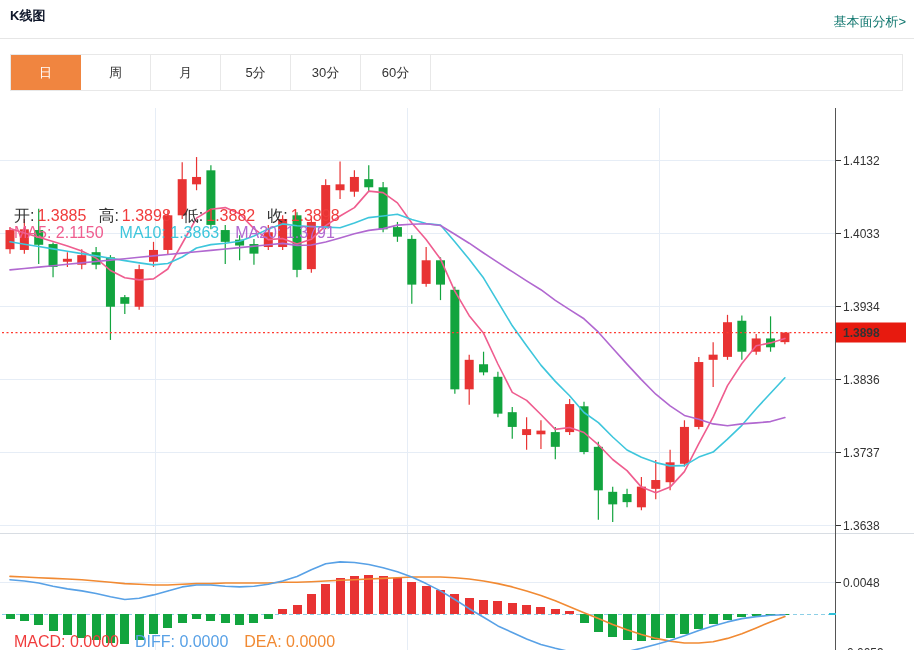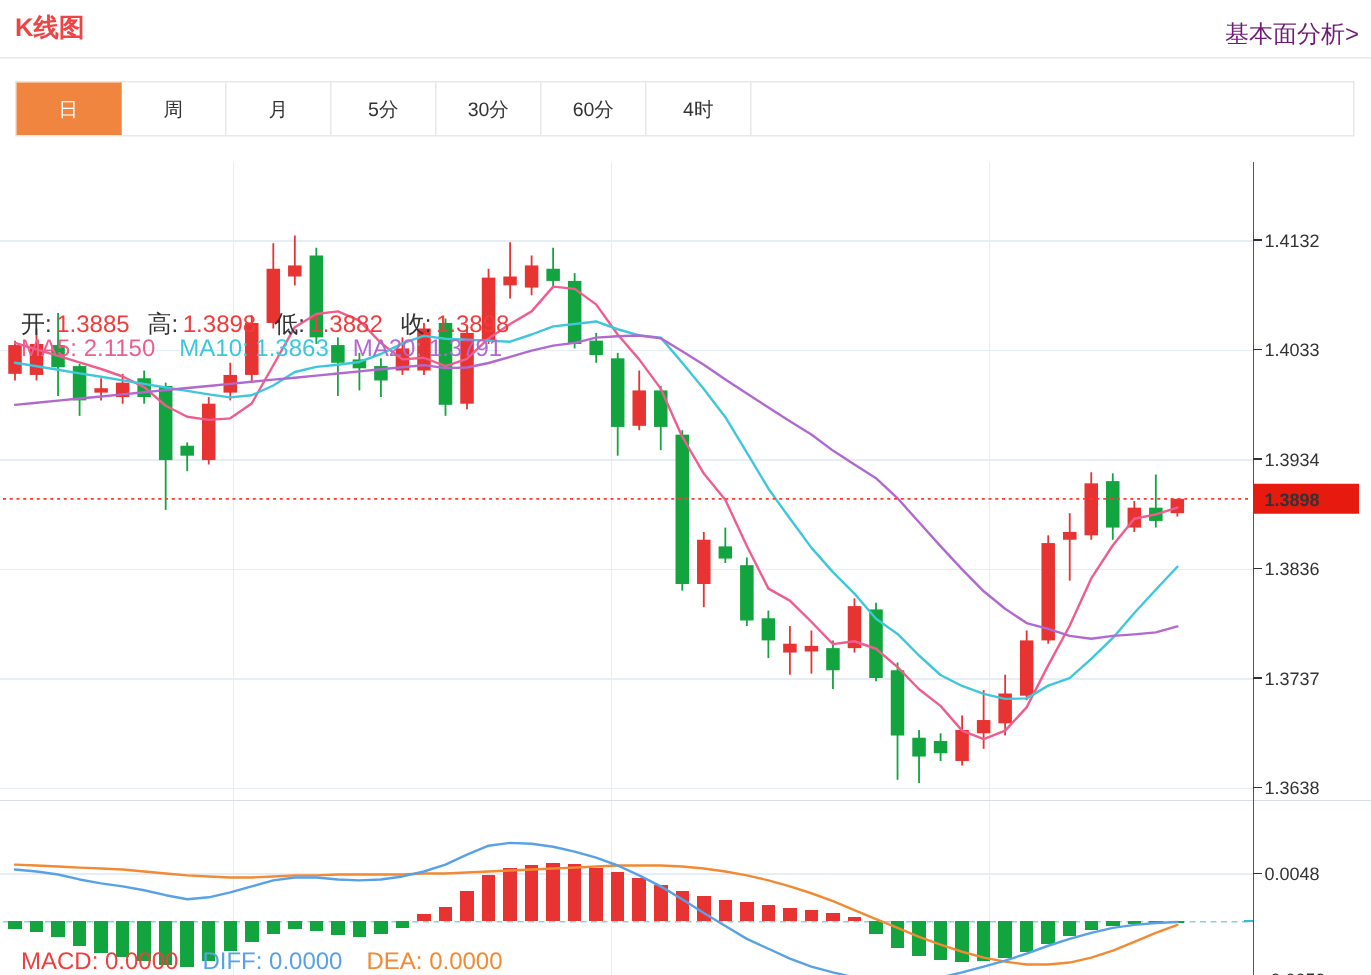--- a/index.html
+++ b/index.html
@@ -1,19 +1,19 @@
 <!DOCTYPE html>
 <html><head>
 <meta charset="utf-8">
 <style>
   html,body{margin:0;padding:0;background:#fff;}
   .page{position:relative;width:914px;height:650px;background:#fff;overflow:hidden;
         font-family:"Liberation Sans","DejaVu Sans",sans-serif;}
-  .page-title{position:absolute;left:10px;top:7px;font-size:17px;font-weight:bold;color:#ef4444;text-align:center;}
-  .fund-link{position:absolute;right:8px;top:13px;font-size:16px;color:#701a75;cursor:pointer;}
+  .page-title{position:absolute;left:10px;top:7px;font-size:13px;font-weight:bold;color:#0f172a;text-align:center;}
+  .fund-link{position:absolute;right:8px;top:13px;font-size:13px;color:#0f766e;cursor:pointer;}
   .hdr-divider{position:absolute;left:0;top:38px;width:914px;height:1px;background:#e6e6e6;}
   .tabbar{position:absolute;left:10px;top:54px;width:893px;height:37px;border:1px solid #e8e8e8;
           box-sizing:border-box;display:flex;background:#fff;}
   .tab{width:70px;height:100%;box-sizing:border-box;border-right:1px solid #e8e8e8;font-size:13px;
        color:#333;display:flex;align-items:center;justify-content:center;cursor:pointer;user-select:none;}
   .tab.active{background:#f08540;color:#fff;border-right:1px solid #f08540;}
   .chart-wrap{position:absolute;left:0;top:108px;width:737px;height:559px;}
   .chart-wrap svg{position:absolute;left:0;top:0;}
   svg text{font-family:"Liberation Sans","DejaVu Sans",sans-serif;font-size:12px;fill:#333;}
   .lgd{position:absolute;font-size:16px;white-space:nowrap;pointer-events:none;z-index:5;}
@@ -32,21 +32,20 @@
   <a class="fund-link">基本面分析&gt;</a>
   <div class="hdr-divider"></div>
 
   <div class="tabbar">
       <div class="tab active">日</div>
       <div class="tab">周</div>
       <div class="tab">月</div>
       <div class="tab">5分</div>
       <div class="tab">30分</div>
       <div class="tab">60分</div>
-      <div class="tab">4时</div>
     </div>
 
   <div class="chart-wrap">
     <svg id="chart" width="914" height="559">
         <defs>
           <clipPath id="clipMain">
             <rect x="0" y="40" width="836" height="385"></rect>
           </clipPath>
           <clipPath id="clipMacd">
             <rect x="0" y="428" width="836" height="128"></rect>

